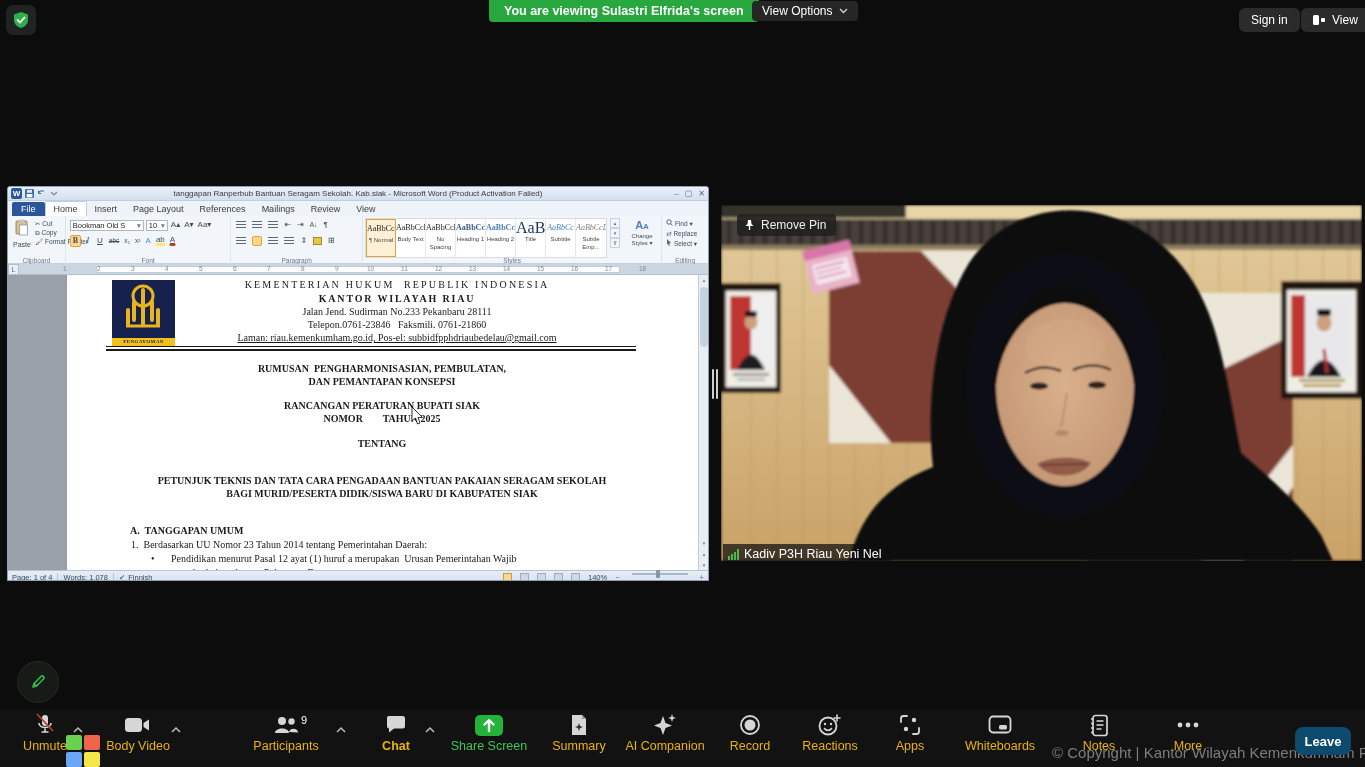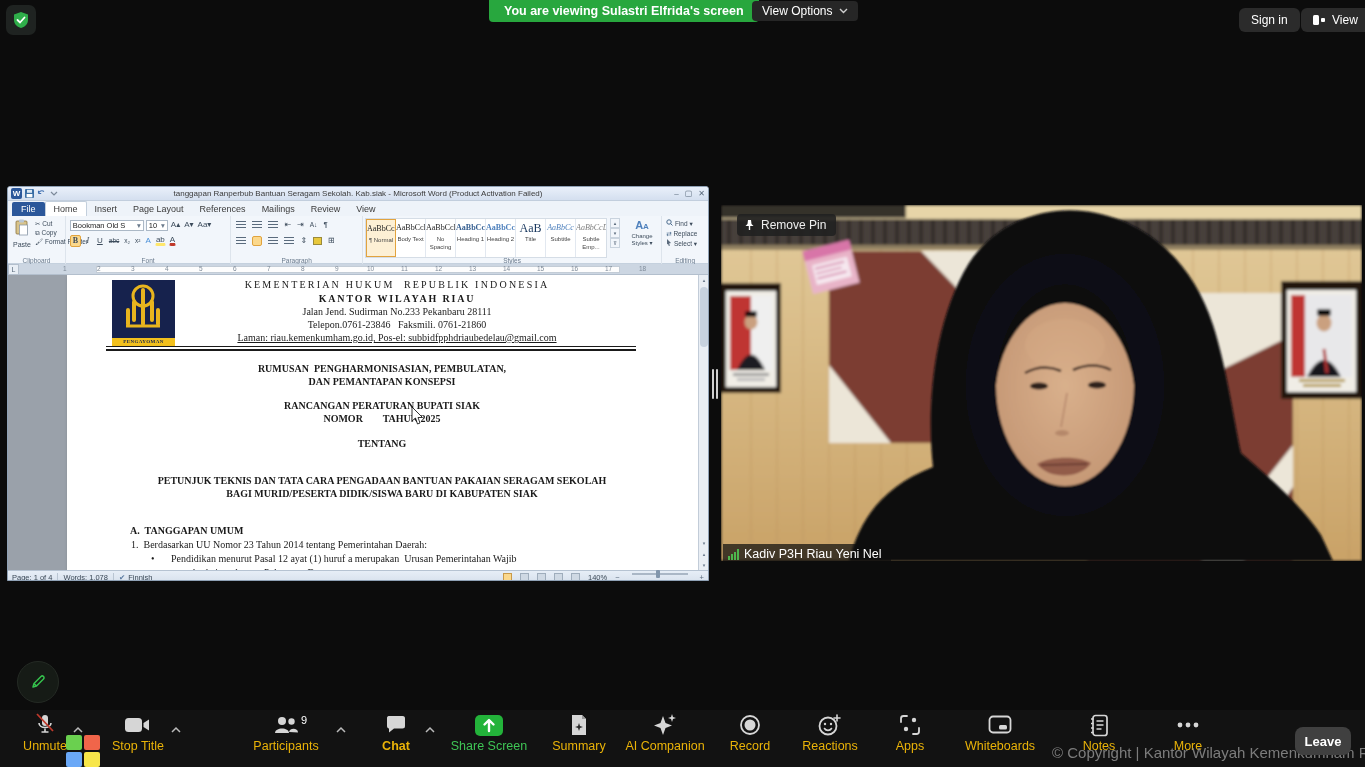--- a/index.html
+++ b/index.html
@@ -78,21 +78,21 @@
   .splitter i{display:block;width:2px;height:30px;background:#cfcfcf;border-radius:1px;}
 
   
   .toolbar{left:0;top:710px;width:1365px;height:57px;background:#121212;}
   .titem{position:absolute;top:0;width:90px;height:57px;display:flex;flex-direction:column;align-items:center;cursor:default;}
   .ticon{height:30px;display:flex;align-items:center;justify-content:center;}
   .tlabel{font-size:12.5px;color:#eab308;margin-top:-1px;}
   .tchev{position:absolute;top:16px;}
   .badge{position:absolute;font-size:11px;color:#fff;}
   .share .tlabel{color:#3ec455;}
-  .leave-btn{position:absolute;left:1295px;top:17px;width:56px;height:28px;background:#404040;border-radius:8px;
+  .leave-btn{position:absolute;left:1295px;top:17px;width:56px;height:28px;background:#0c4a6e;border-radius:8px;
              color:#fff;font-size:13px;font-weight:600;display:flex;align-items:center;justify-content:center;}
   .copyright{position:absolute;left:1052px;top:34px;font-size:15px;color:#8f8f8f;opacity:.85;white-space:nowrap;}
   .colorgrid{position:absolute;left:66px;top:25px;width:34px;height:32px;display:grid;grid-template-columns:16px 16px;grid-template-rows:15px 15px;gap:2px;}
   .colorgrid i{border-radius:2px;}
   .pencil-btn{left:17px;top:661px;width:42px;height:42px;border-radius:50%;background:#161b16;border:1px solid #242a24;
               display:flex;align-items:center;justify-content:center;}
   .cursor{left:444px;top:318px;}
 </style>
 </head>
 <body>
@@ -244,21 +244,21 @@
           </div>
           <div class="stylecell">
             <span class="sty-prev" style="color:#365f91;font-weight:700;">AaBbCc</span>
             <span class="sty-name">Heading 1</span>
           </div>
           <div class="stylecell">
             <span class="sty-prev" style="color:#4f81bd;font-weight:700;">AaBbCc</span>
             <span class="sty-name">Heading 2</span>
           </div>
           <div class="stylecell">
-            <span class="sty-prev" style="font-size:12px;color:#17365d;">AaB</span>
+            <span class="sty-prev" style="font-size:16px;color:#17365d;">AaB</span>
             <span class="sty-name">Title</span>
           </div>
           <div class="stylecell">
             <span class="sty-prev" style="font-style:italic;color:#4f81bd;">AaBbCc</span>
             <span class="sty-name">Subtitle</span>
           </div>
           <div class="stylecell" style="border-right:none;">
             <span class="sty-prev" style="font-style:italic;color:#808080;">AaBbCcDa</span>
             <span class="sty-name">Subtle Emp...</span>
           </div>
@@ -522,21 +522,21 @@
         <i style="background:#f7e64a;"></i>
     </div>
 
     <div class="titem" style="left:93px;">
       <span class="ticon">
         <svg width="26" height="18" viewBox="0 0 26 18">
           <rect x="0" y="2" width="17" height="14" rx="3.5" fill="#d6d6d6"></rect>
           <path d="M18.5 7 L24 3.5 V14.5 L18.5 11 Z" fill="#d6d6d6"></path>
         </svg>
       </span>
-      <span class="tlabel">Stop Title</span>
+      <span class="tlabel">Body Video</span>
     </div>
     <svg class="tchev" style="left:170px;" width="12" height="8" viewBox="0 0 12 8">
         <path d="M2 6 L6 2 L10 6" fill="none" stroke="#bbb" stroke-width="1.5"></path>
       </svg>
 
     <div class="titem" style="left:241px;">
       <span class="ticon">
         <svg width="26" height="20" viewBox="0 0 26 20">
           <circle cx="9" cy="6" r="4" fill="#d6d6d6"></circle>
           <path d="M2 18 C2 12 16 12 16 18 Z" fill="#d6d6d6"></path>

